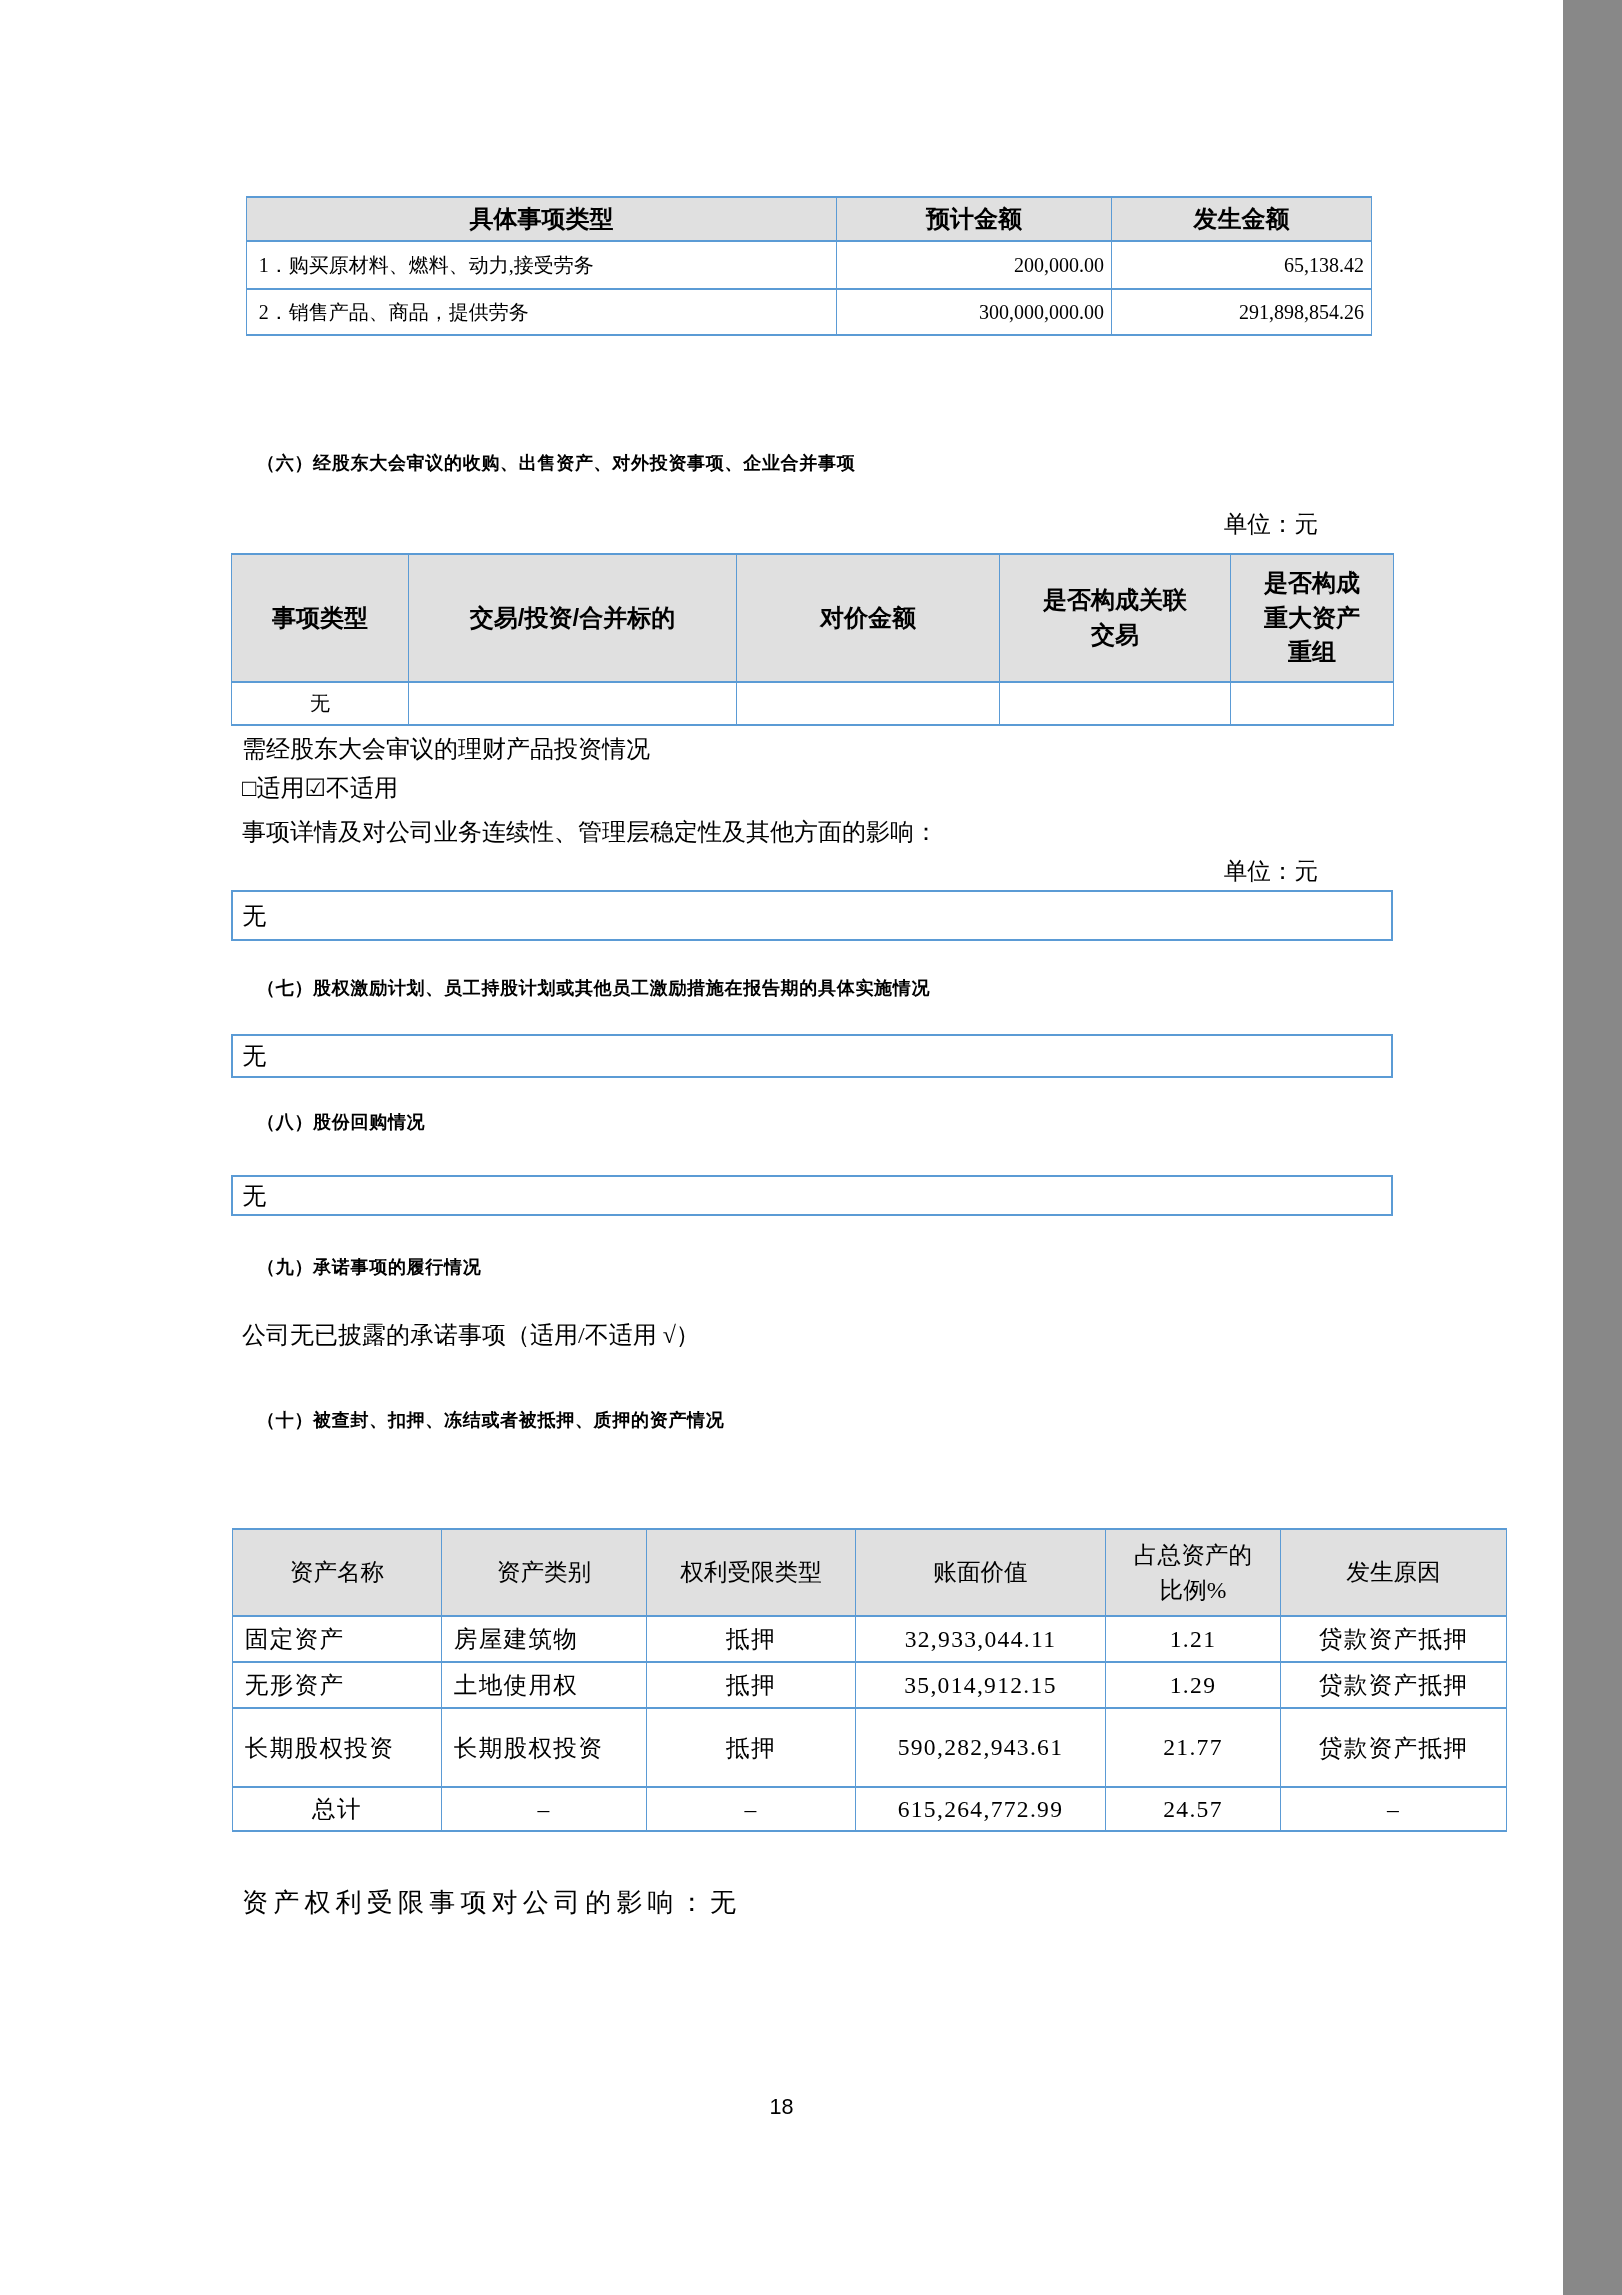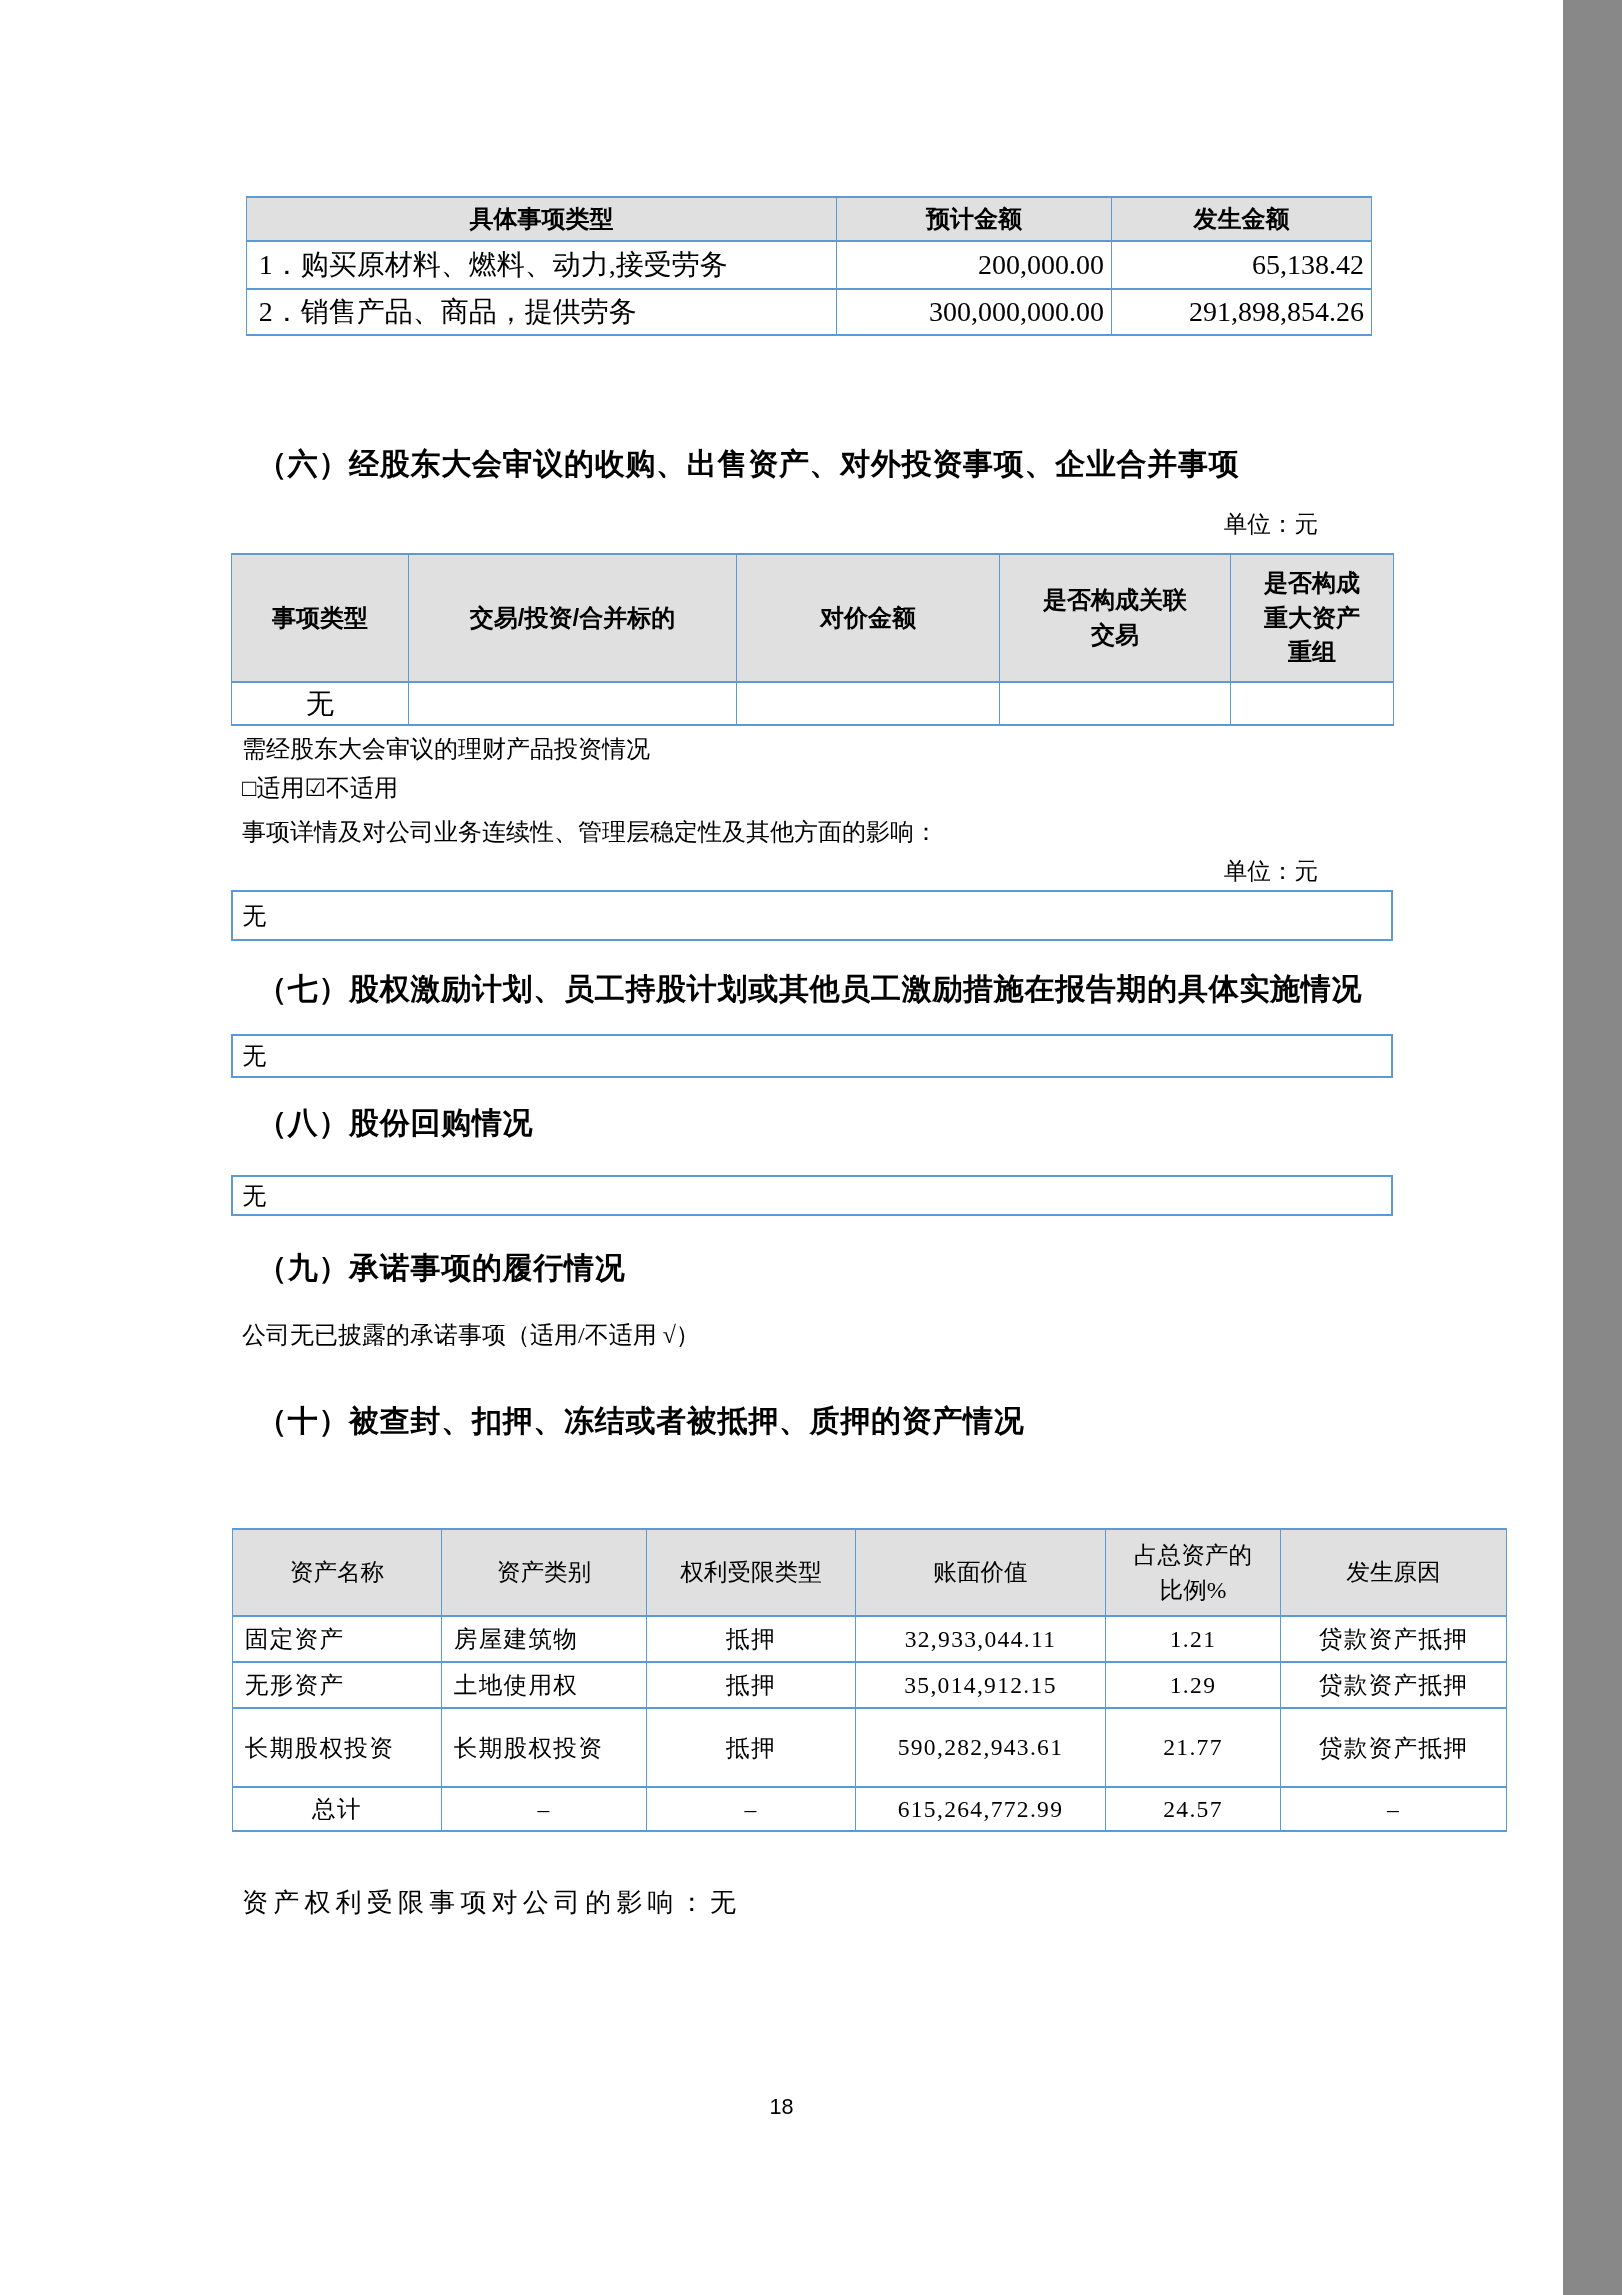--- a/index.html
+++ b/index.html
@@ -10,21 +10,21 @@
     font-family:"Liberation Serif","DejaVu Serif",serif;
     color:#000;
     overflow:hidden;
   }
   .abs{position:absolute;}
 
   
   .heading{
     font-family:"Liberation Sans","DejaVu Sans",sans-serif;
     font-weight:700;
-    font-size:30px;
+    font-size:18px;
     line-height:33px;
     letter-spacing:0.7px;
     white-space:nowrap;
   }
   .para{
     font-size:24px;
     line-height:30px;
     white-space:nowrap;
   }
   .unit-label{
@@ -58,21 +58,21 @@
   }
   th{
     background:#E0E0E0;
     text-align:center;
     font-weight:700;
     font-family:"Liberation Sans","DejaVu Sans",sans-serif;
     font-size:24px;
     line-height:1.45;
     white-space:pre-line;
   }
-  td{font-size:28px;}
+  td{font-size:20px;}
   .cell-left{text-align:left;padding-left:11.8px;}
   .cell-right{text-align:right;padding-right:7px;}
   .cell-center{text-align:center;}
 
   
   .t10 th{
     font-family:"Liberation Serif","DejaVu Serif",serif;
     font-weight:400;
     font-size:23.6px;
   }

